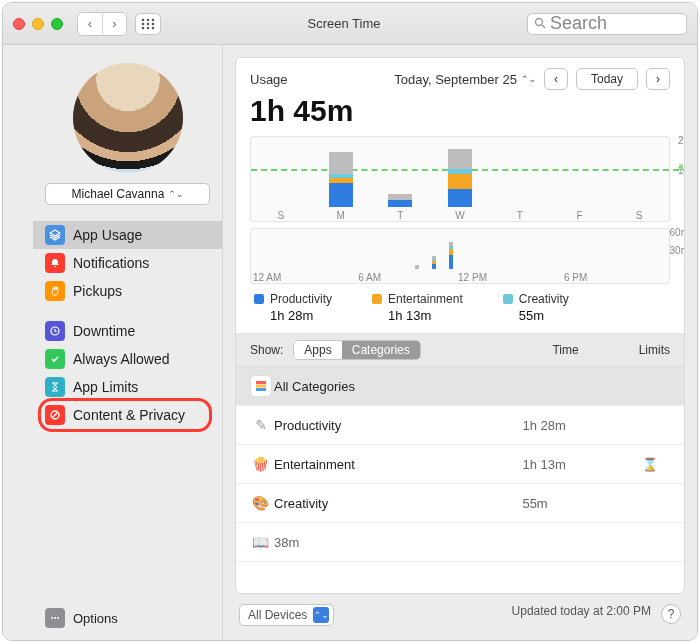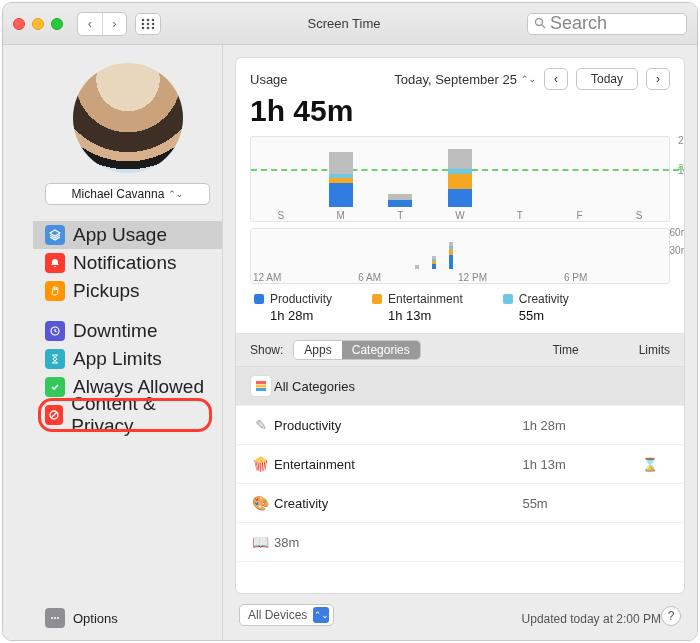--- a/index.html
+++ b/index.html
@@ -18,21 +18,21 @@
   .gridbtn{width:26px;height:22px;border:1px solid #c6c6c6;border-radius:5px;background:#fff;display:flex;align-items:center;justify-content:center;color:#555;}
   .title{flex:1;text-align:center;font-size:13px;color:#3a3a3a;}
   .search{width:160px;height:22px;border:1px solid #c6c6c6;border-radius:5px;background:#fff;display:flex;align-items:center;padding:0 6px;gap:4px;color:#888;font-size:18px;}
   
   .body{flex:1;display:flex;background:#ececec;}
   .sidebar{width:190px;border-right:1px solid #d6d6d6;display:flex;flex-direction:column;padding:10px 0 6px;margin-left:30px;}
   .avatar{width:110px;height:110px;border-radius:55px;margin:8px auto 10px;background:radial-gradient(120% 120% at 50% 15%, #e9d7bd 0 24%, #caa27c 24% 40%, #3d2f25 40% 55%, #d5b08a 55% 62%, #1a1a1a 62% 68%, #cee0ee 68% 100%);}
   .user-select{margin:0 12px 10px;height:22px;border:1px solid #c6c6c6;border-radius:5px;background:#fff;display:flex;align-items:center;justify-content:center;gap:4px;font-size:12px;color:#222;}
   .caret{font-size:9px;color:#555;}
   .sec{padding:6px 0;}
-  .item{display:flex;align-items:center;gap:8px;padding:4px 12px;height:28px;font-size:19px;color:#222;}
+  .item{display:flex;align-items:center;gap:8px;padding:4px 12px;height:28px;font-size:14px;color:#222;}
   .item.sel{background:#cfcfcf;}
   .item.mark{position:relative;}
   .item.mark::after{content:"";position:absolute;left:5px;right:10px;top:-3px;bottom:-3px;border:3px solid #ff3b30;border-radius:14px;pointer-events:none;}
   .sq{width:20px;height:20px;border-radius:4px;display:flex;align-items:center;justify-content:center;color:#fff;font-size:11px;}
   .c-blue{background:#4a90e2;}
   .c-red{background:#ff3b30;}
   .c-orange{background:#ff9500;}
   .c-purple{background:#5856d6;}
   .c-teal{background:#30b0c7;}
   .c-green{background:#34c759;}
@@ -82,21 +82,21 @@
   
   .list{flex:1;overflow:auto;}
   .row{display:flex;align-items:center;gap:2px;padding:8px 14px;border-bottom:1px solid #eee;font-size:13px;color:#222;}
   .row.head{background:#e4e4e4;font-weight:500;}
   .row .ric{width:22px;height:22px;border-radius:5px;display:flex;align-items:center;justify-content:center;font-size:14px;}
   .row .rname{flex:1.4;}
   .row .rtime{flex:0.6;color:#666;}
   .row .rlim{width:40px;text-align:center;color:#555;}
   .ic-all{background:#fff;border:1px solid #ddd;}
   
-  .footer{display:flex;align-items:flex-end;padding:10px 4px 2px;font-size:12px;color:#555;}
+  .footer{display:flex;align-items:flex-start;gap:10px;padding:10px 4px 2px;font-size:12px;color:#555;}
   .select{height:22px;border:1px solid #c6c6c6;border-radius:5px;background:#fff;display:flex;align-items:center;padding:0 4px 0 8px;gap:6px;font-size:12px;}
   .select .chev{background:#3b7de0;color:#fff;width:16px;height:16px;border-radius:3px;display:flex;align-items:center;justify-content:center;font-size:9px;}
   .footer .upd{margin-left:auto;}
   .help{width:20px;height:20px;border-radius:10px;border:1px solid #bdbdbd;background:#fff;display:flex;align-items:center;justify-content:center;font-size:12px;color:#555;}
 </style>
 </head>
 <body>
 
 <div class="window">
   <div class="titlebar">
@@ -175,34 +175,34 @@
         <div class="item">
           <div class="sq c-purple">
             <svg width="12" height="12" viewBox="0 0 12 12">
                 <circle cx="6" cy="6" r="4" fill="none" stroke="#fff" stroke-width="1.2"></circle>
                 <path d="M6 4v2l1.5 1" stroke="#fff" stroke-width="1.2" fill="none"></path>
               </svg>
           </div>
           <span>Downtime</span>
         </div>
         <div class="item">
+          <div class="sq c-green">
+            <svg width="12" height="12" viewBox="0 0 12 12">
+                <path d="M3 6l2 2 4-4" fill="none" stroke="#fff" stroke-width="1.6"></path>
+              </svg>
+          </div>
+          <span>Always Allowed</span>
+        </div>
+        <div class="item">
           <div class="sq c-teal">
             <svg width="12" height="12" viewBox="0 0 12 12">
                 <path d="M3 2h6M3 10h6M4 2c0 2 4 3 4 4s-4 2-4 4M8 2c0 2-4 3-4 4s4 2 4 4" fill="none" stroke="#fff" stroke-width="1"></path>
               </svg>
           </div>
           <span>App Limits</span>
-        </div>
-        <div class="item">
-          <div class="sq c-green">
-            <svg width="12" height="12" viewBox="0 0 12 12">
-                <path d="M3 6l2 2 4-4" fill="none" stroke="#fff" stroke-width="1.6"></path>
-              </svg>
-          </div>
-          <span>Always Allowed</span>
         </div>
         <div class="item mark">
           <div class="sq c-nored">
             <svg width="12" height="12" viewBox="0 0 12 12">
                 <circle cx="6" cy="6" r="4" fill="none" stroke="#fff" stroke-width="1.4"></circle>
                 <line x1="3.2" y1="8.8" x2="8.8" y2="3.2" stroke="#fff" stroke-width="1.4"></line>
               </svg>
           </div>
           <span>Content &amp; Privacy</span>
         </div>

